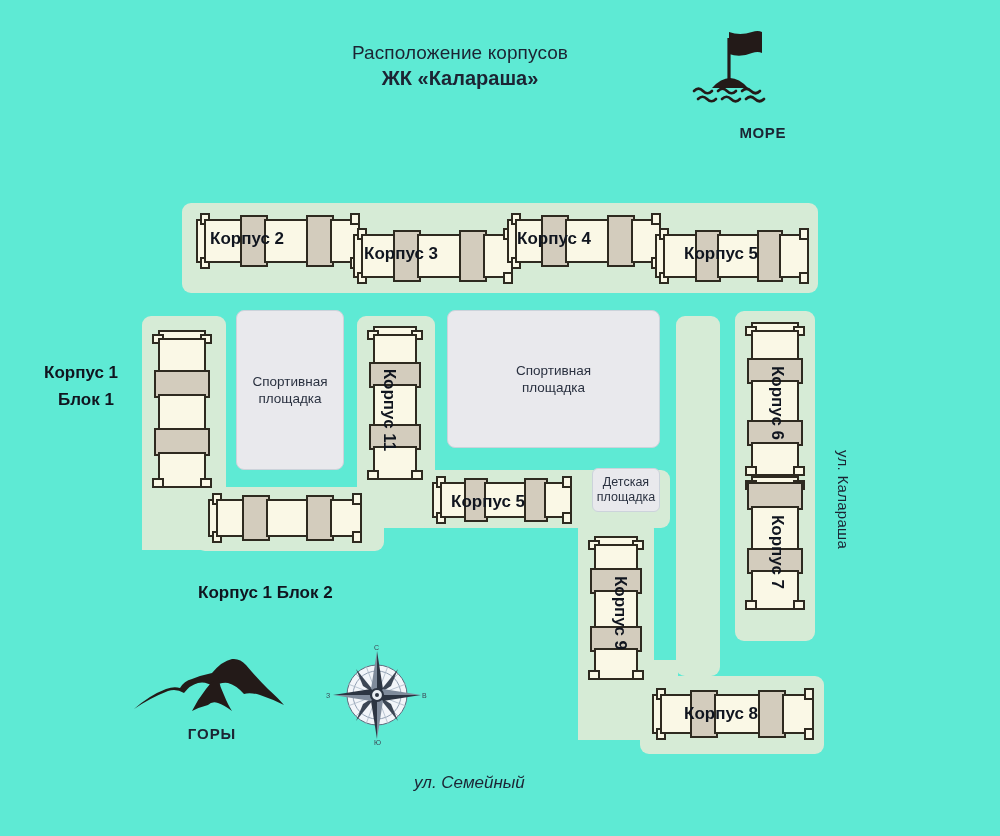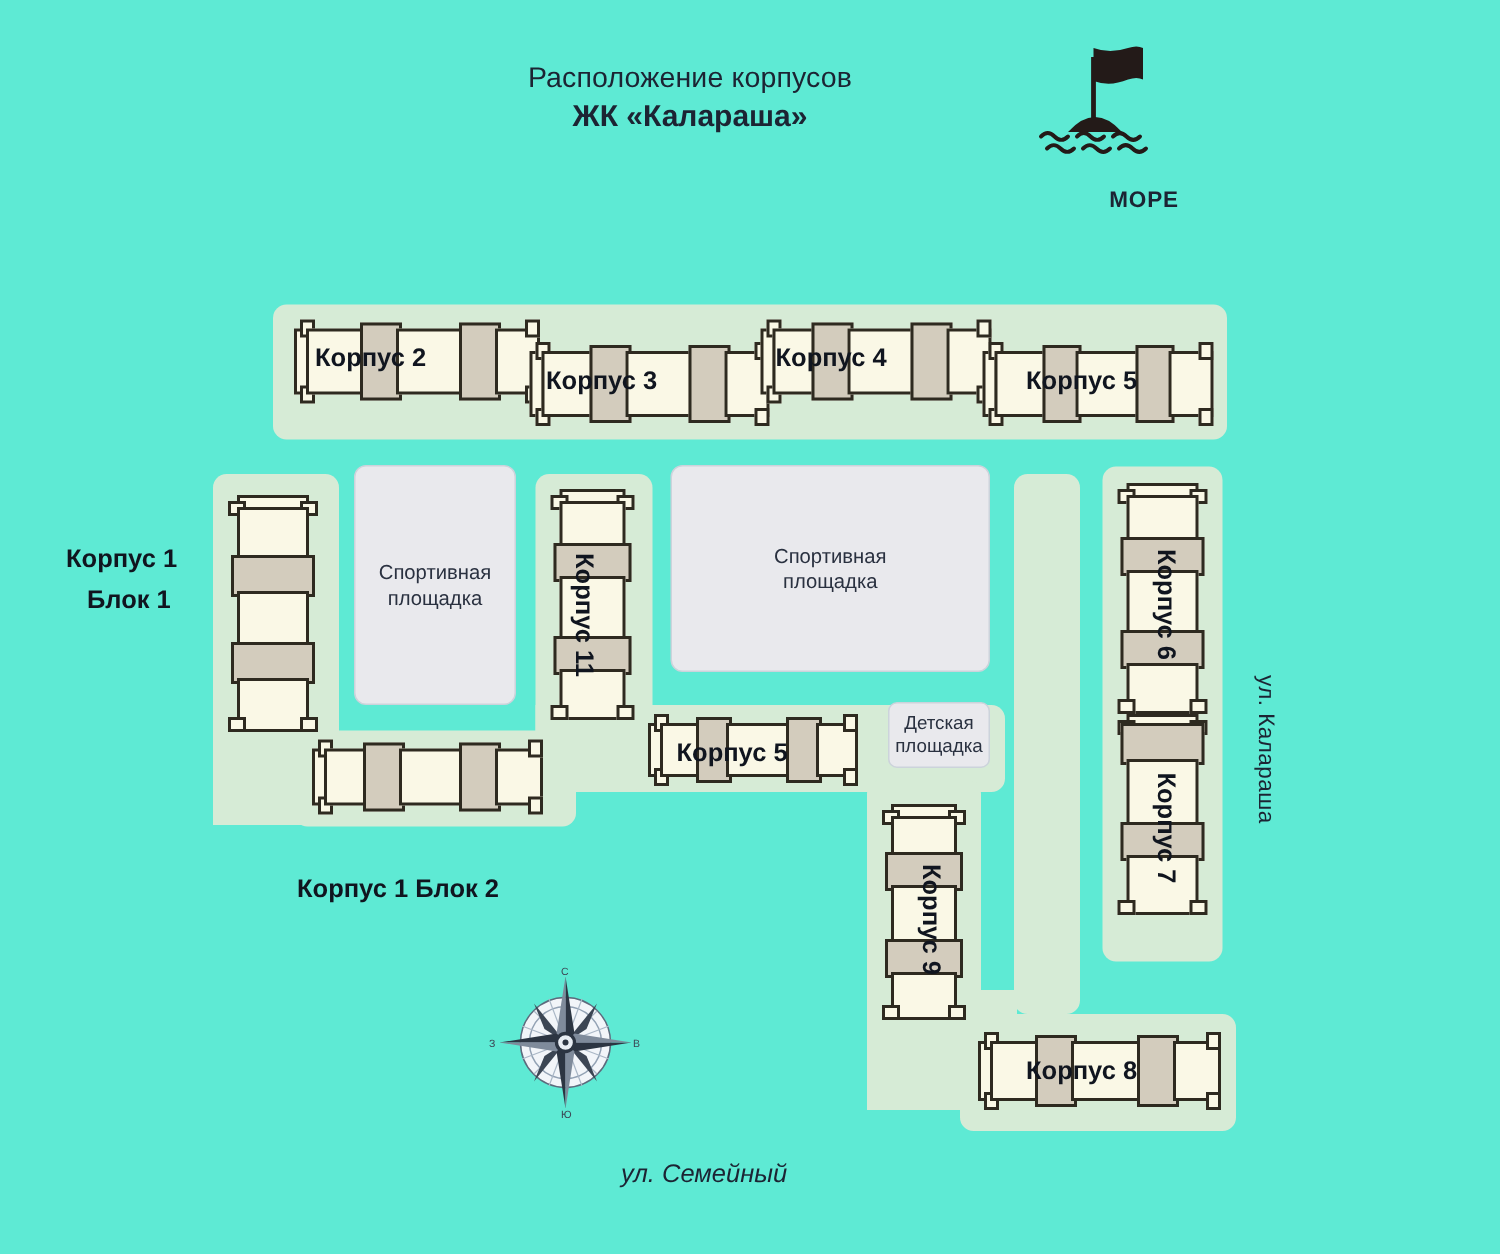--- a/index.html
+++ b/index.html
@@ -211,20 +211,31 @@
         <path d="M44 67 q4.5 -4.5 9 0 q4.5 4.5 9 0"></path>
         <path d="M68 67 q4.5 -4.5 9 0 q4.5 4.5 9 0"></path>
         <path d="M24 75 q4.5 -4.5 9 0 q4.5 4.5 9 0"></path>
         <path d="M48 75 q4.5 -4.5 9 0 q4.5 4.5 9 0"></path>
         <path d="M72 75 q4.5 -4.5 9 0 q4.5 4.5 9 0"></path>
       </g>
     </svg>
     <div class="sea-label">МОРЕ</div>
   </div>
 
+  <div class="mount-marker">
+    <svg width="160" height="64" viewBox="0 0 160 64">
+      <path fill="#231a18" d="M2 54 Q18 40 34 34 Q42 31 48 33 Q52 26 60 24 Q70 20 80 18
+               Q90 6 100 4 Q108 3 114 10 Q124 22 136 34 Q146 43 152 50
+               Q140 44 128 40 Q118 37 112 39 Q104 30 96 28 Q88 27 82 32
+               Q74 26 66 28 Q58 30 52 38 Q44 33 36 36 Q18 43 2 54 Z"></path>
+      <path fill="#231a18" d="M60 56 Q66 44 74 34 Q80 26 86 22 Q88 32 92 40 Q96 50 100 56
+               Q92 50 86 48 Q80 46 76 50 Q68 52 60 56 Z"></path>
+    </svg>
+    <div class="mount-label">ГОРЫ</div>
+  </div>
 
   <div class="compass">
     <svg width="104" height="104" viewBox="0 0 104 104">
       <circle cx="52" cy="52" r="30" fill="#f2f5f9" stroke="#5d6b7d" stroke-width="1"></circle>
       <circle cx="52" cy="52" r="24" fill="none" stroke="#93a2b4" stroke-width="1"></circle>
       <g stroke="#aab7c6" stroke-width="0.8">
         <line x1="52" y1="22" x2="52" y2="82"></line>
           <line x1="22" y1="52" x2="82" y2="52"></line>
         <line x1="31" y1="31" x2="73" y2="73"></line>
           <line x1="73" y1="31" x2="31" y2="73"></line>

